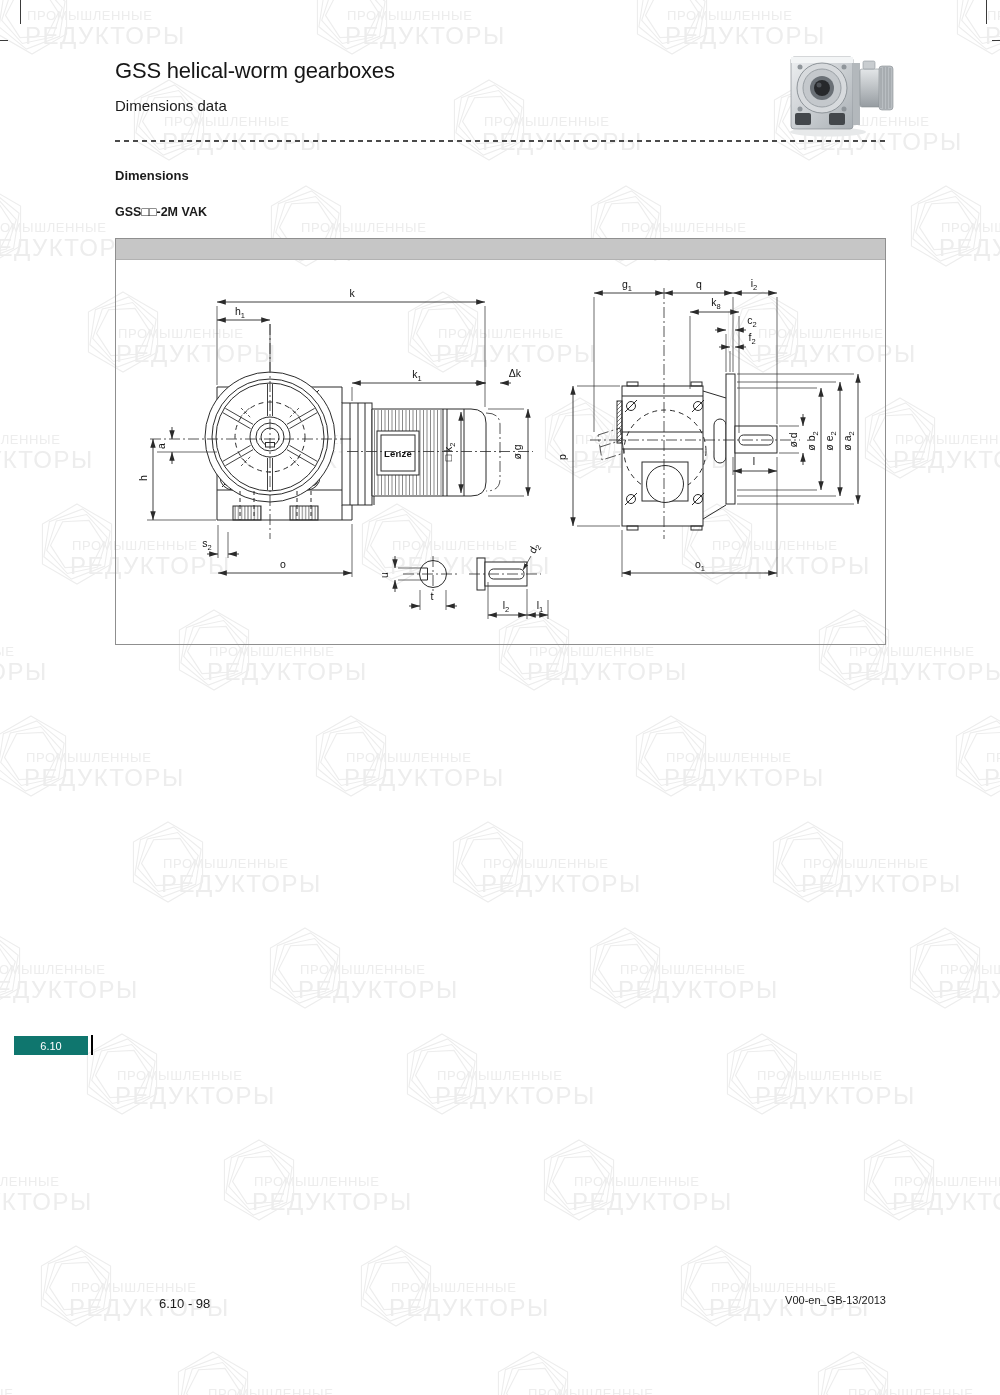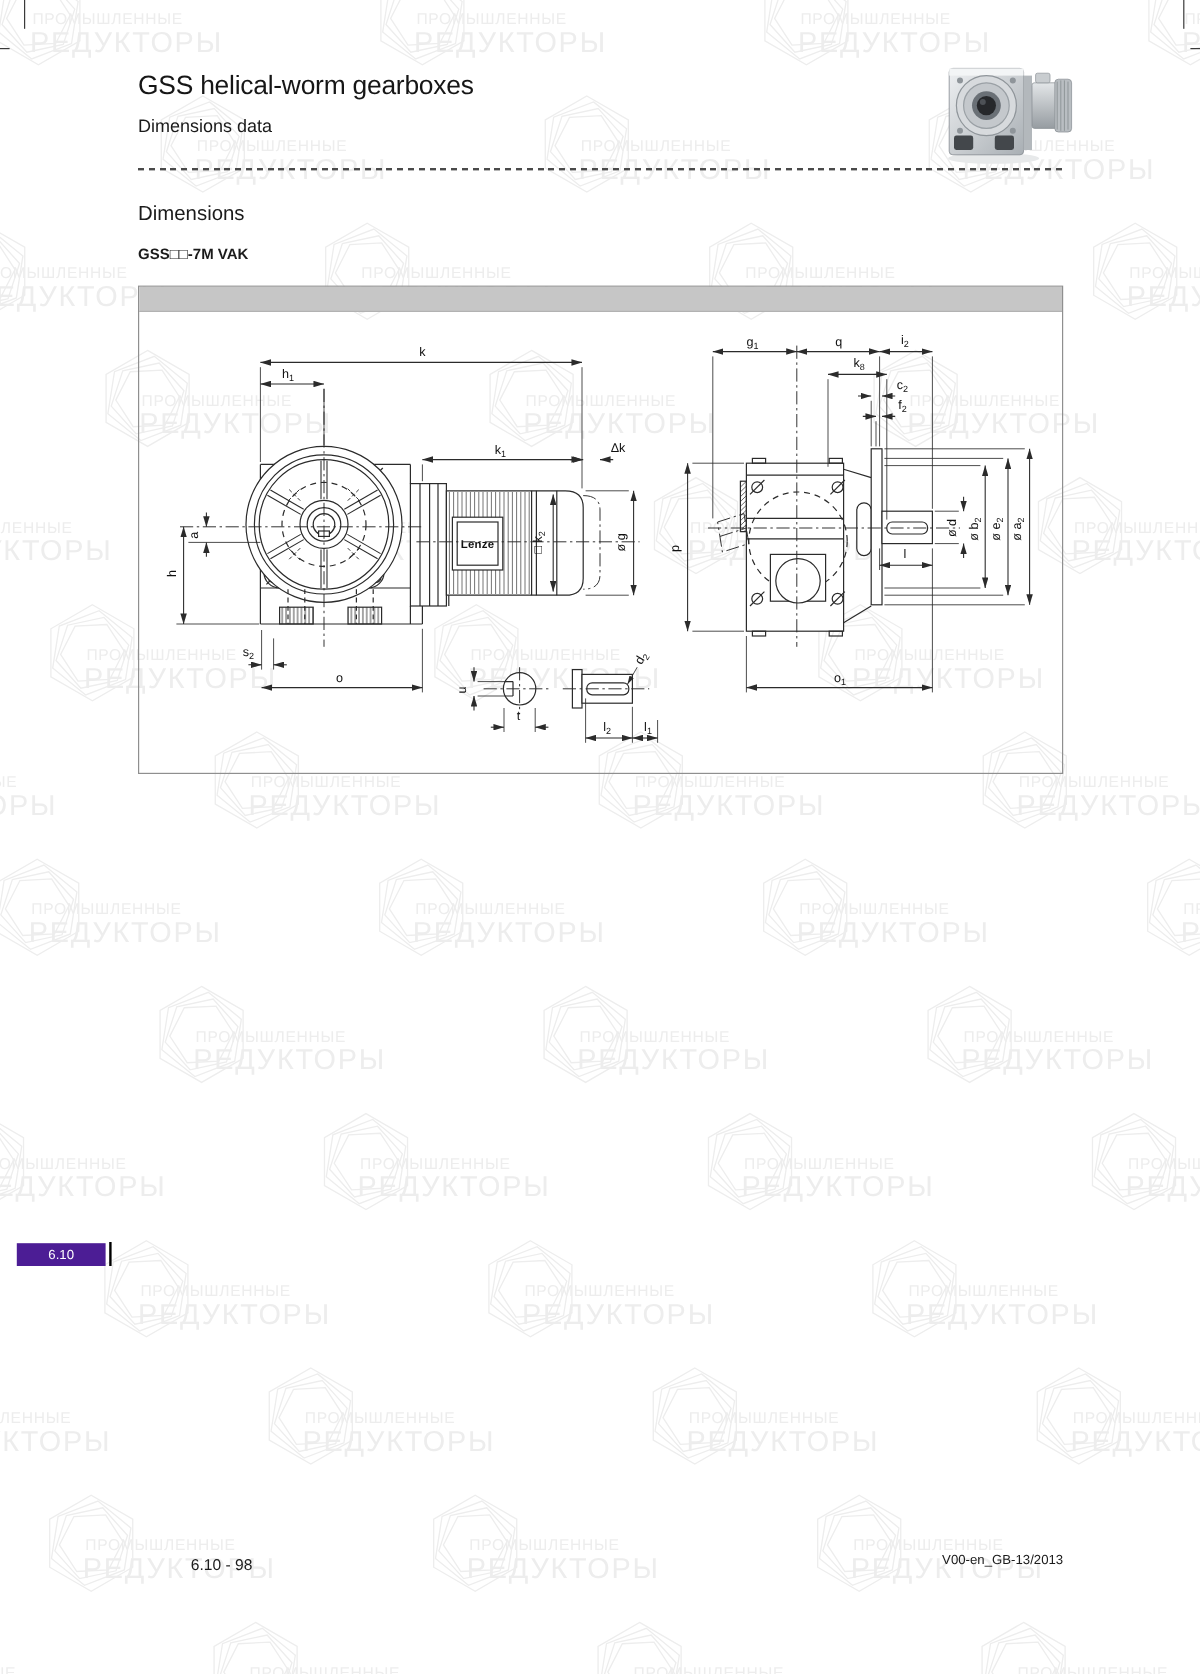--- a/index.html
+++ b/index.html
@@ -10,27 +10,27 @@
   #wm{position:absolute;inset:0;z-index:0;pointer-events:none;}
   .wm-unit{position:absolute;width:220px;height:84px;}
   .wm-unit .w1{position:absolute;left:37px;top:36px;font-size:13px;letter-spacing:.6px;color:#ededed;white-space:nowrap;}
   .wm-unit .w2{position:absolute;left:35px;top:50px;font-size:24px;letter-spacing:1.5px;color:#ededed;white-space:nowrap;}
   
   #content{position:absolute;inset:0;z-index:2;border-radius:30px;}
   .title{left:115px;top:58px;font-size:22px;letter-spacing:-.2px;color:#161616;}
   .subtitle{left:115px;top:97px;font-size:15px;}
   .dashline{left:115px;top:140px;width:771px;height:2px;
     background:repeating-linear-gradient(90deg,#4a4a4a 0 5px,transparent 5px 9px);}
-  .sechead{left:115px;top:168px;font-size:17px;font-weight:normal;}
+  .sechead{left:115px;top:168px;font-size:13px;font-weight:bold;}
   .variant{left:115px;top:205px;font-size:12.5px;font-weight:bold;}
   .draw-box{left:115px;top:238px;width:771px;height:407px;border:1px solid #8f8f8f;box-sizing:border-box;}
   .draw-bar{position:absolute;left:0;top:0;width:100%;height:21px;background:#c6c6c6;border-bottom:1px solid #b2b2b2;box-sizing:border-box;}
   .footer-left{left:115px;top:1296px;font-size:13px;margin-left:44px;}
   .footer-right{right:114px;top:1294px;font-size:11px;}
-  .tab{left:14px;top:1036px;width:74px;height:19px;background:#4c1d95;color:#fff;font-size:11px;
+  .tab{left:14px;top:1036px;width:74px;height:19px;background:#0f766e;color:#fff;font-size:11px;
        display:flex;align-items:center;justify-content:center;}
   .tab-bar{left:91px;top:1035px;width:2px;height:20px;background:#000;}
   .crop{background:#3a3a3a;}
   svg text{font-family:"Liberation Sans","DejaVu Sans",sans-serif;}
 </style>
 </head>
 <body>
 
 <div class="page">
 
@@ -252,21 +252,21 @@
       <circle cx="17" cy="64" r="2.5" fill="#8f959a"></circle>
         <circle cx="61" cy="64" r="2.5" fill="#8f959a"></circle>
       <rect x="77" y="24" width="22" height="38" rx="2" fill="url(#pg2)" stroke="#878d92" stroke-width="0.6"></rect>
       <rect x="96" y="21" width="14" height="44" rx="3" fill="#b9bec2" stroke="#878d92" stroke-width="0.6"></rect>
       <path d="M98,23 V63 M101,22 V64 M104,22 V64 M107,23 V63" stroke="#8d9397" stroke-width="0.8"></path>
       <rect x="80" y="16" width="12" height="8" rx="1.5" fill="#c9cdd0" stroke="#8f959a" stroke-width="0.6"></rect>
     </svg>
 
     <div class="abs dashline"></div>
     <div class="abs sechead">Dimensions</div>
-    <div class="abs variant">GSS□□-7M VAK</div>
+    <div class="abs variant">GSS□□-2M VAK</div>
 
     <div class="abs draw-box">
       <div class="draw-bar"></div>
       <svg id="dwg" style="position:absolute;left:0;top:20px;" width="769" height="385" viewBox="116 260 769 385">
         <defs>
           <marker id="arr" viewBox="0 0 10 6" refX="9.8" refY="3" markerWidth="10" markerHeight="6" orient="auto-start-reverse">
             <path d="M0,0 L10,3 L0,6 Z" fill="#2b2b2b"></path>
           </marker>
           <pattern id="hv" width="3.2" height="8" patternUnits="userSpaceOnUse">
             <path d="M1.6,0 V8" stroke="#2b2b2b" stroke-width="0.7"></path>

